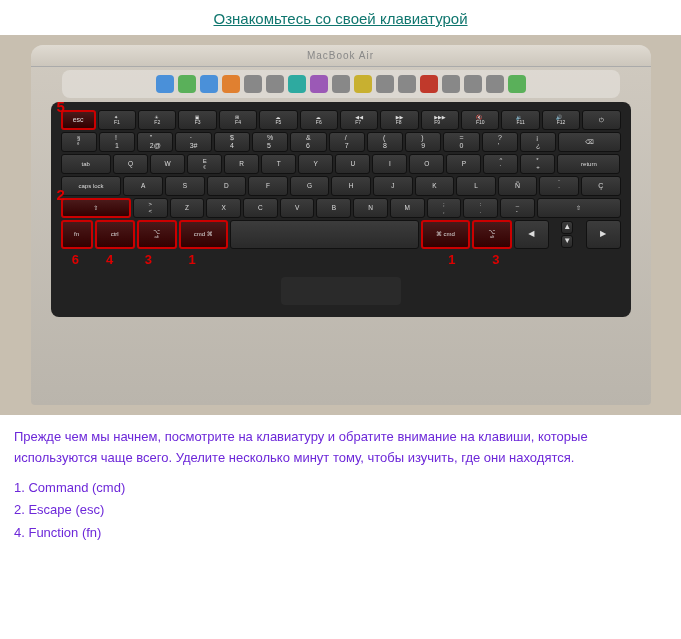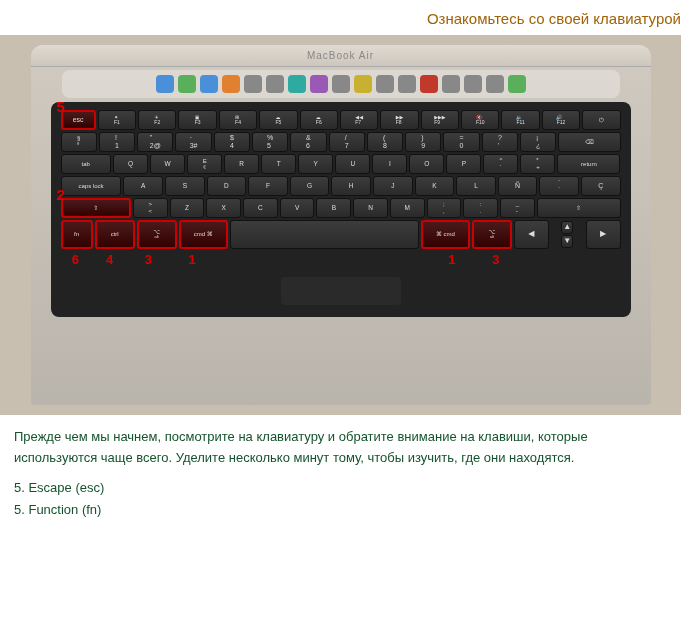--- a/index.html
+++ b/index.html
@@ -5,24 +5,25 @@
     * { margin: 0; padding: 0; box-sizing: border-box; }
     body {
       width: 681px;
       min-height: 639px;
       font-family: Arial, sans-serif;
       background: #fff;
       color: #222;
       font-size: 13px;
     }
     .page-title {
-      text-align: right;
+      text-align: center;
       font-size: 15px;
       padding: 10px 0 8px;
-      color: #a16207;
+      color: #0f766e;
+      text-decoration: underline;
     }
     .keyboard-image-container {
       position: relative;
       width: 681px;
       height: 380px;
       background: #c8bfb0;
       overflow: hidden;
       display: flex;
       align-items: center;
       justify-content: center;
@@ -85,21 +86,21 @@
       height: 28px;
       background: #2a2a2a;
       border-radius: 4px;
       margin: 0 auto 4px;
     }
     
     .description {
       padding: 12px 14px 8px;
       line-height: 1.6;
       font-size: 13px;
-      color: #14532d;
+      color: #6d28d9;
     }
     .description p {
       margin-bottom: 8px;
     }
     .description .list-item {
       padding: 1px 0;
     }
     .kb-img {
       width: 580px;
       background: #222;
@@ -296,18 +297,19 @@
         <div style="height:26px;"></div>
         <div class="trackpad"></div>
 
       </div>
     </div>
   </div>
 
   <div class="description">
     <p>Прежде чем мы начнем, посмотрите на клавиатуру и обратите внимание на клавиши, которые используются чаще всего. Уделите несколько минут тому, чтобы изучить, где они находятся.</p>
     <div>
-      <div class="list-item">5. Escape (esc)</div>
-      <div class="list-item">5. Function (fn)</div>
+      <div class="list-item">1. Command (cmd)</div>
+      <div class="list-item">2. Escape (esc)</div>
+      <div class="list-item">4. Function (fn)</div>
     </div>
   </div>
 
 </div>
 
 </body></html>

